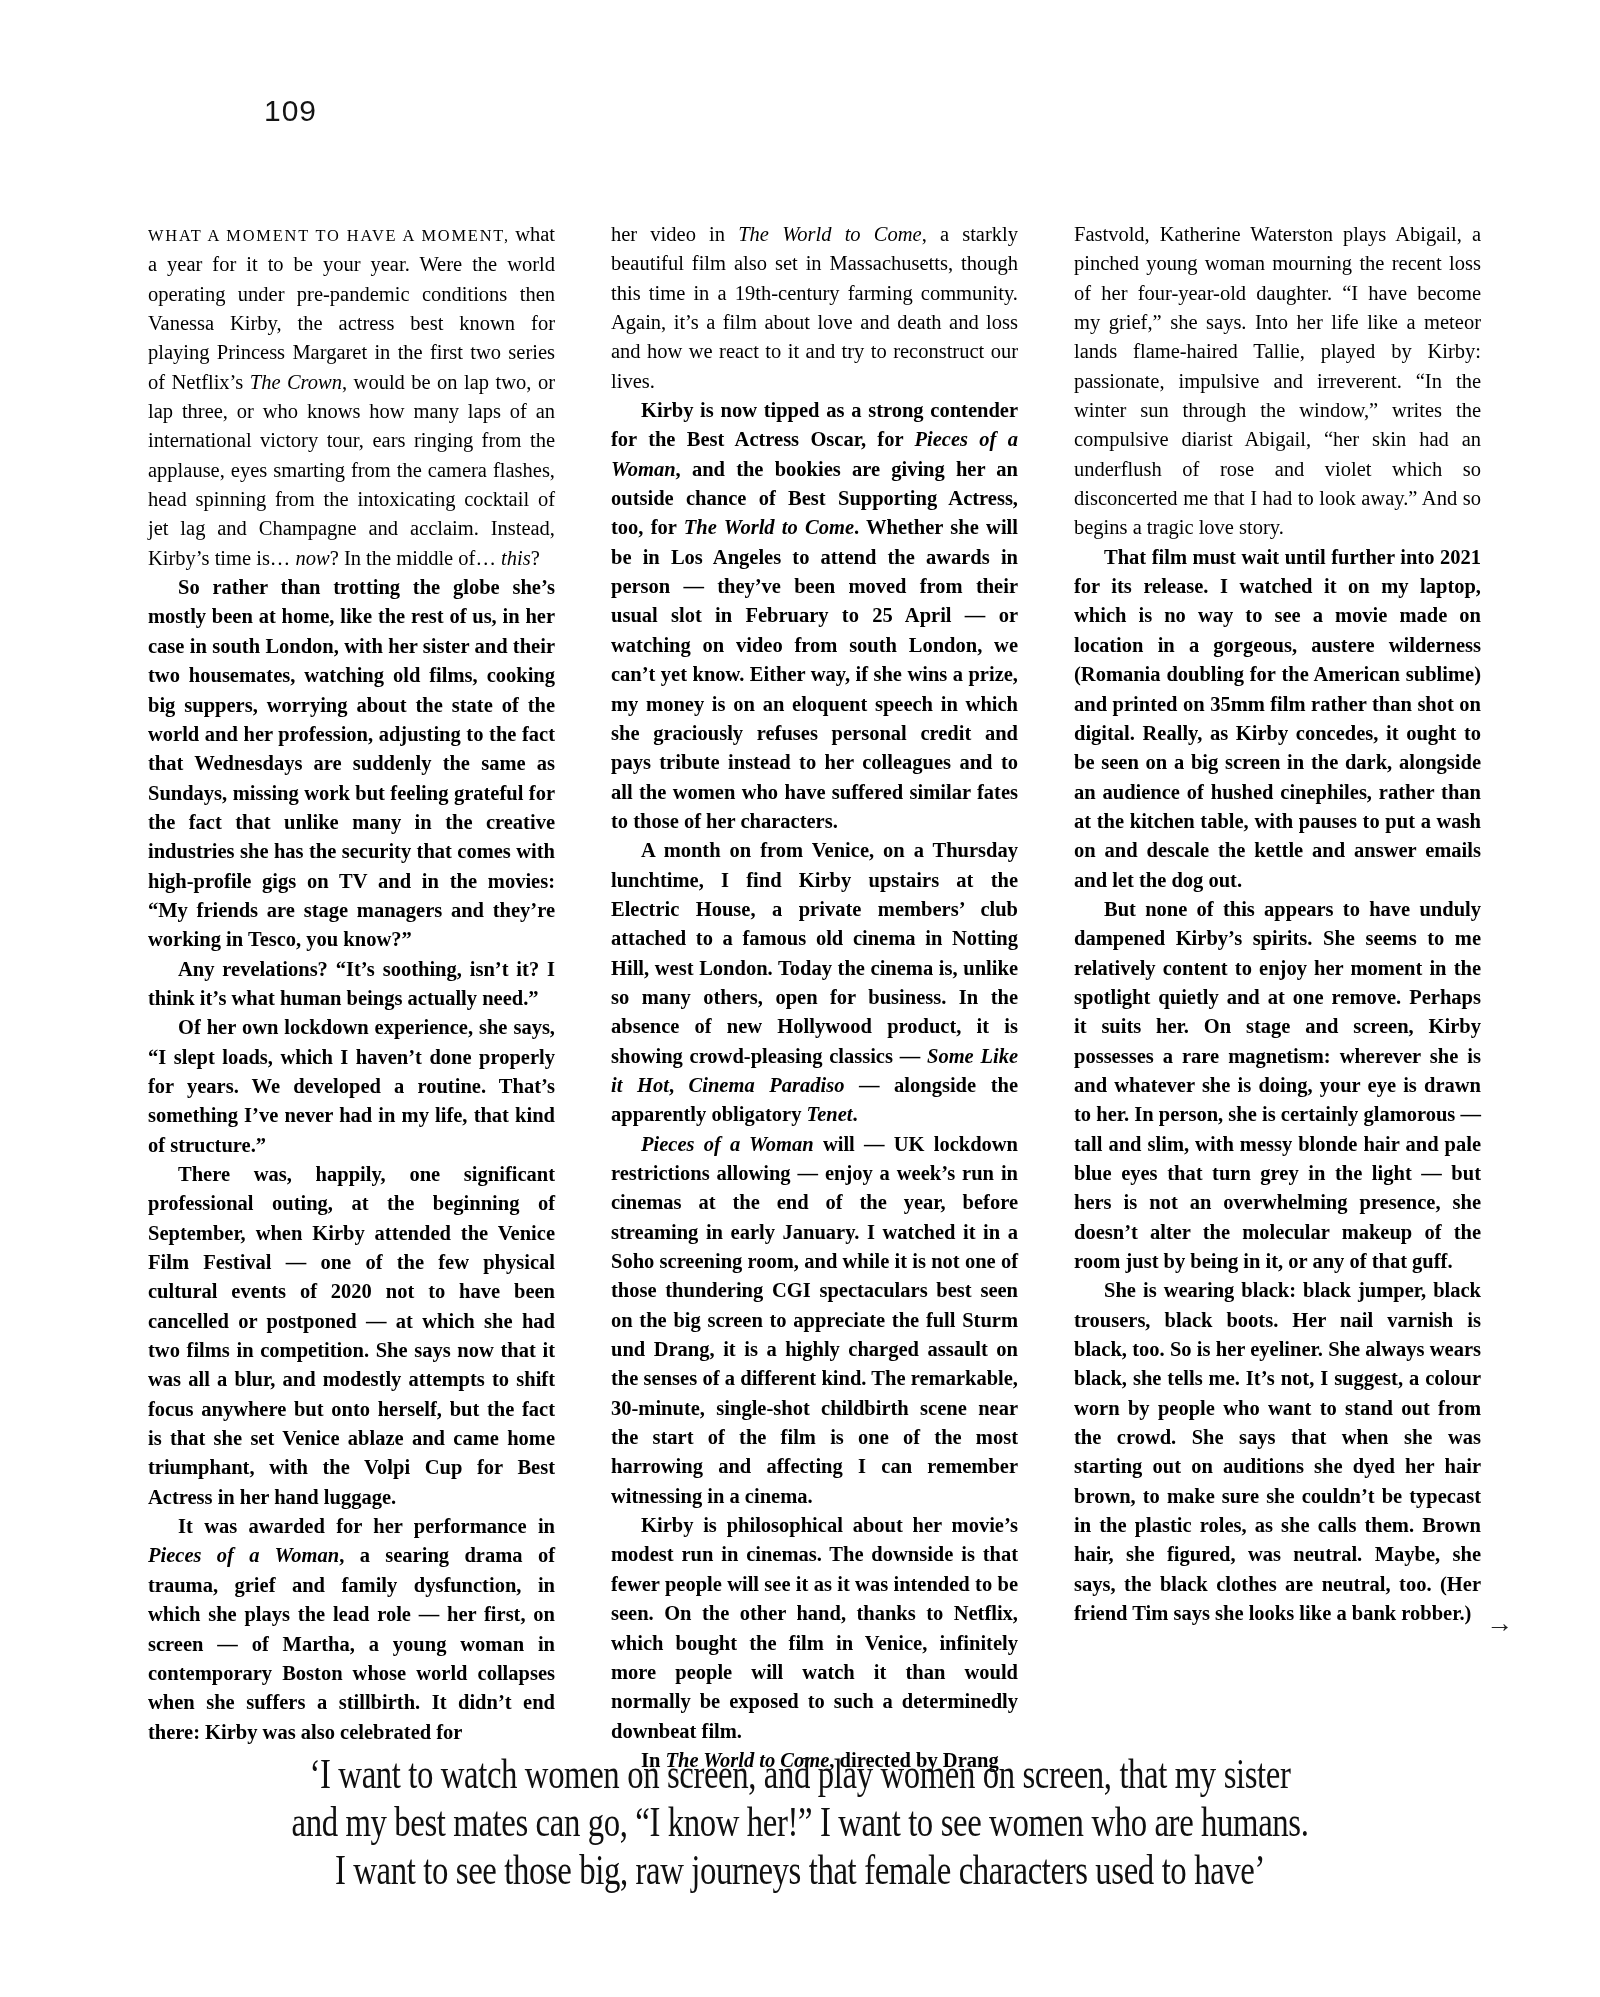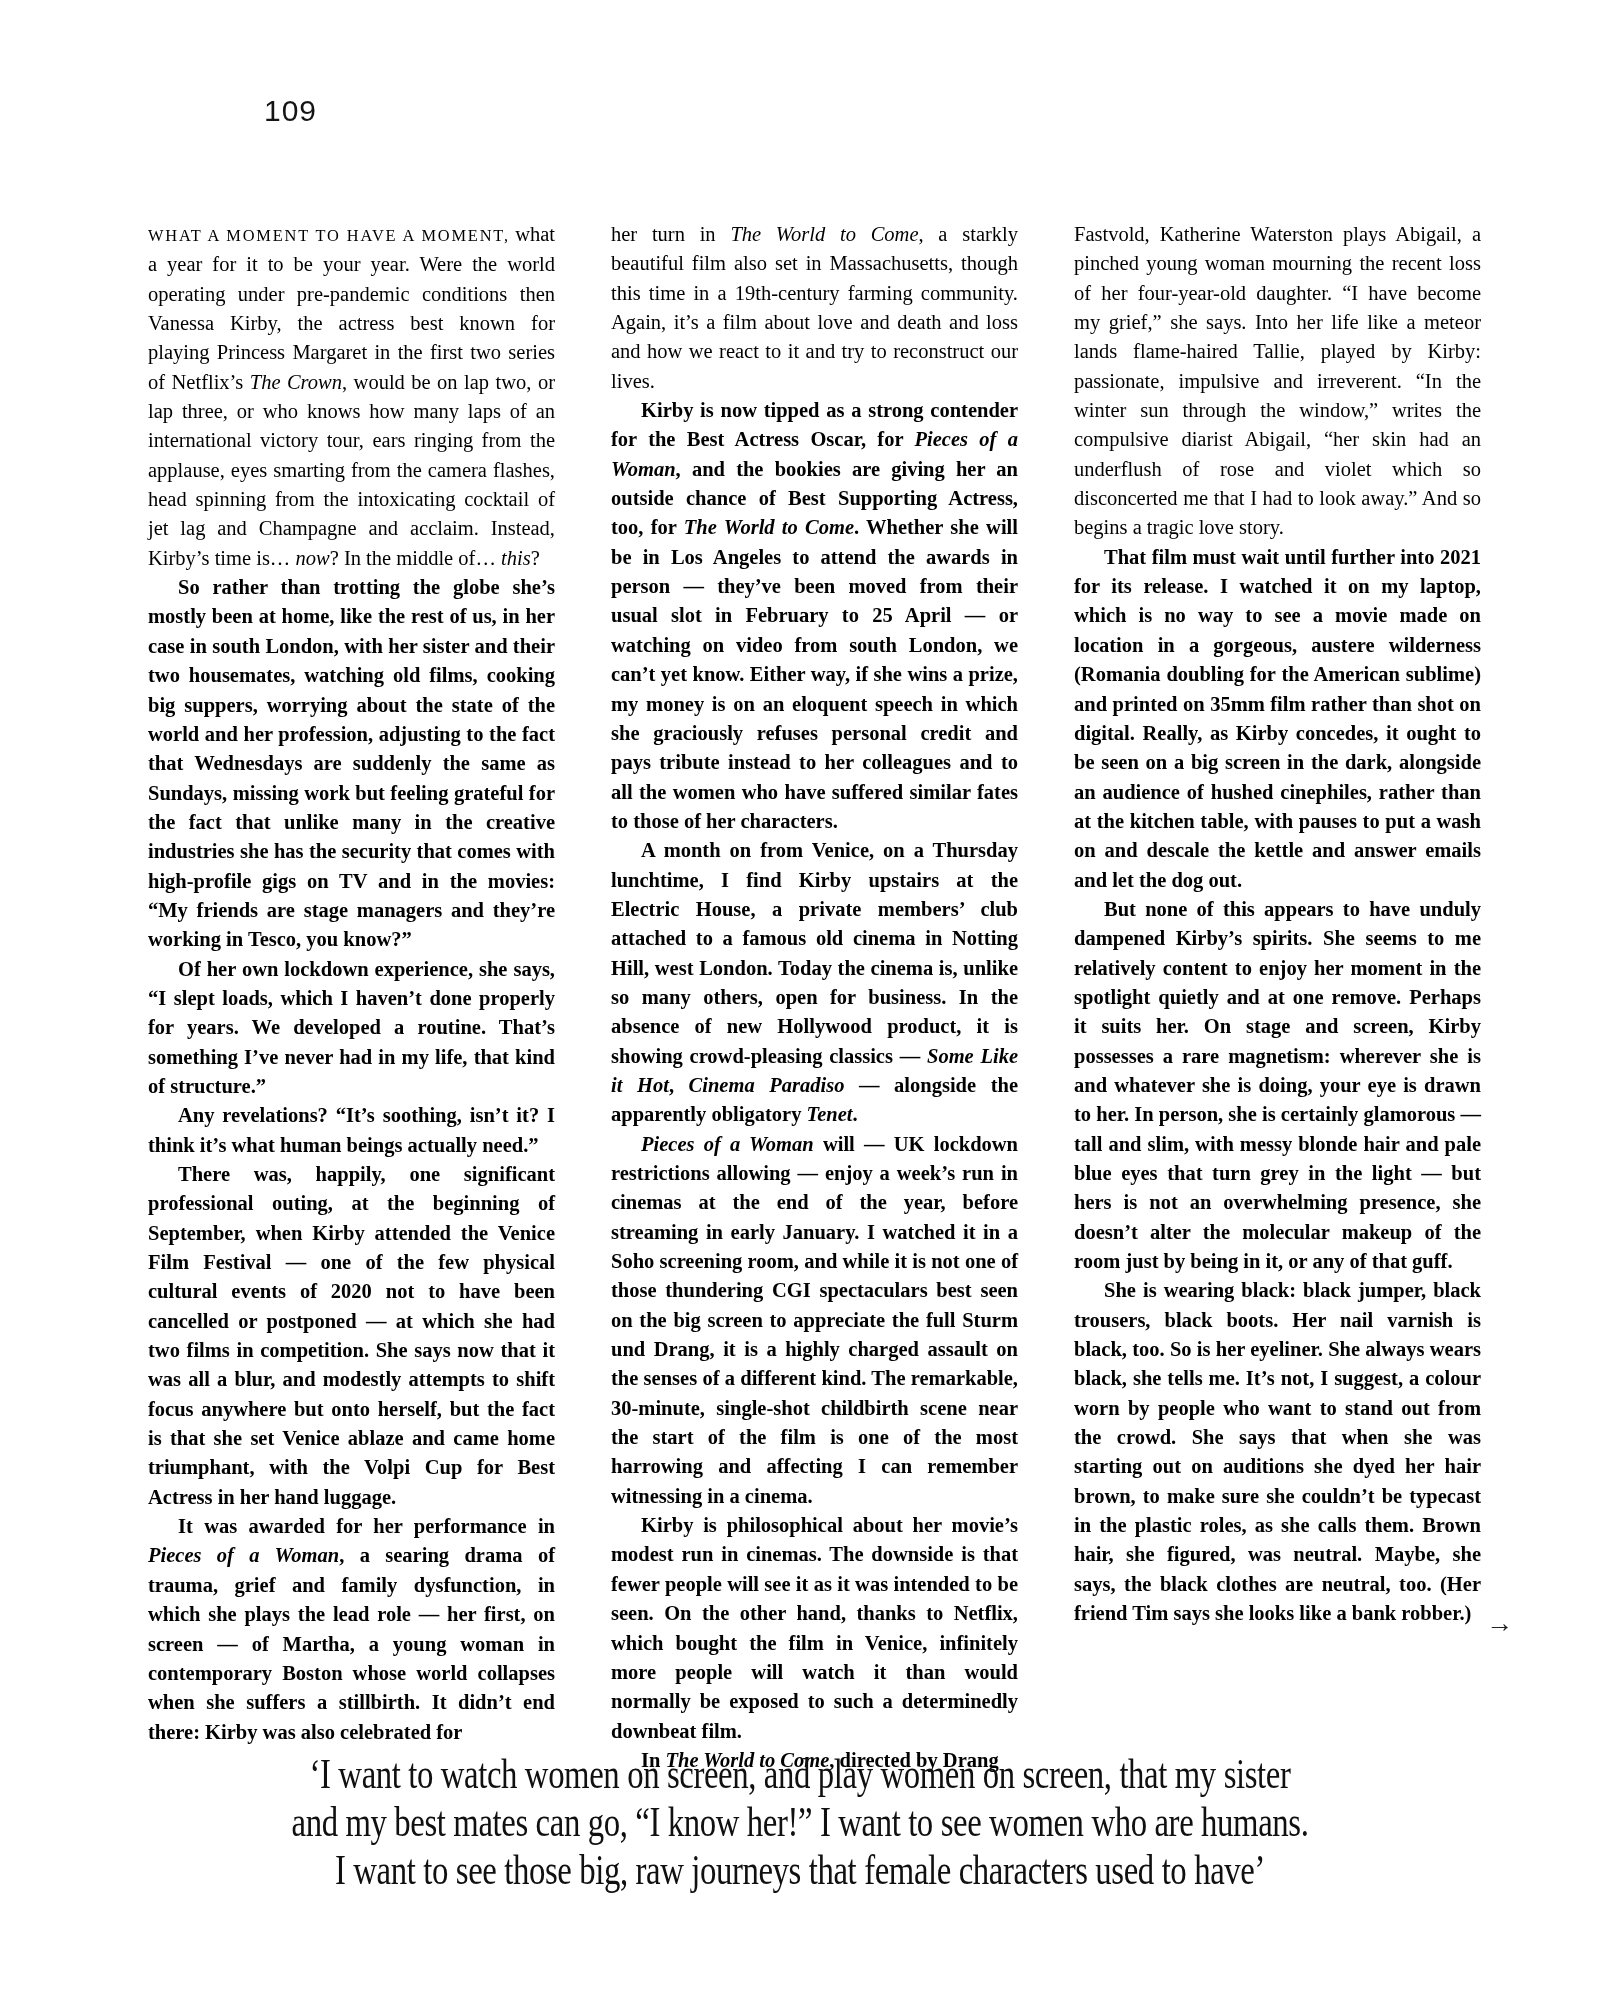--- a/index.html
+++ b/index.html
@@ -68,27 +68,27 @@
 <body>
 
 <div class="page">
 
   <div class="page-number">109</div>
 
   <div class="article-body" id="article-body">
       <div class="col">
         <p><span class="smallcaps">WHAT A MOMENT TO HAVE A MOMENT,</span><span> what a year for it to be your year. Were the world operating under pre-pandemic conditions then Vanessa Kirby, the actress best known for playing Princess Margaret in the first two series of Netflix’s </span><span class="italic">The Crown</span><span>, would be on lap two, or lap three, or who knows how many laps of an international victory tour, ears ringing from the applause, eyes smarting from the camera flashes, head spinning from the intoxicating cocktail of jet lag and Champagne and acclaim. Instead, Kirby’s time is… </span><span class="italic">now</span><span>? In the middle of… </span><span class="italic">this</span><span>?</span></p>
         <p class="indent"><span>So rather than trotting the globe she’s mostly been at home, like the rest of us, in her case in south London, with her sister and their two housemates, watching old films, cooking big suppers, worrying about the state of the world and her profession, adjusting to the fact that Wednesdays are suddenly the same as Sundays, missing work but feeling grateful for the fact that unlike many in the creative industries she has the security that comes with high-profile gigs on TV and in the movies: “My friends are stage managers and they’re working in Tesco, you know?”</span></p>
+        <p class="indent"><span>Any revelations? “It’s soothing, isn’t it? I think it’s what human beings actually need.”</span></p>
         <p class="indent"><span>Of her own lockdown experience, she says, “I slept loads, which I haven’t done properly for years. We developed a routine. That’s something I’ve never had in my life, that kind of structure.”</span></p>
-        <p class="indent"><span>Any revelations? “It’s soothing, isn’t it? I think it’s what human beings actually need.”</span></p>
         <p class="indent"><span>There was, happily, one significant professional outing, at the beginning of September, when Kirby attended the Venice Film Festival — one of the few physical cultural events of 2020 not to have been cancelled or postponed — at which she had two films in competition. She says now that it was all a blur, and modestly attempts to shift focus anywhere but onto herself, but the fact is that she set Venice ablaze and came home triumphant, with the Volpi Cup for Best Actress in her hand luggage.</span></p>
         <p class="indent"><span>It was awarded for her performance in </span><span class="italic">Pieces of a Woman</span><span>, a searing drama of trauma, grief and family dysfunction, in which she plays the lead role — her first, on screen — of Martha, a young woman in contemporary Boston whose world collapses when she suffers a stillbirth. It didn’t end there: Kirby was also celebrated for</span></p>
       </div>
       <div class="col">
-        <p><span>her turn in </span><span class="italic">The World to Come</span><span>, a starkly beautiful film also set in Massachusetts, though this time in a 19th-century farming community. Again, it’s a film about love and death and loss and how we react to it and try to reconstruct our lives.</span></p>
+        <p><span>her video in </span><span class="italic">The World to Come</span><span>, a starkly beautiful film also set in Massachusetts, though this time in a 19th-century farming community. Again, it’s a film about love and death and loss and how we react to it and try to reconstruct our lives.</span></p>
         <p class="indent"><span>Kirby is now tipped as a strong contender for the Best Actress Oscar, for </span><span class="italic">Pieces of a Woman</span><span>, and the bookies are giving her an outside chance of Best Supporting Actress, too, for </span><span class="italic">The World to Come</span><span>. Whether she will be in Los Angeles to attend the awards in person — they’ve been moved from their usual slot in February to 25 April — or watching on video from south London, we can’t yet know. Either way, if she wins a prize, my money is on an eloquent speech in which she graciously refuses personal credit and pays tribute instead to her colleagues and to all the women who have suffered similar fates to those of her characters.</span></p>
         <p class="indent"><span>A month on from Venice, on a Thursday lunchtime, I find Kirby upstairs at the Electric House, a private members’ club attached to a famous old cinema in Notting Hill, west London. Today the cinema is, unlike so many others, open for business. In the absence of new Hollywood product, it is showing crowd-pleasing classics — </span><span class="italic">Some Like it Hot</span><span>, </span><span class="italic">Cinema Paradiso</span><span> — alongside the apparently obligatory </span><span class="italic">Tenet</span><span>.</span></p>
         <p class="indent"><span class="italic">Pieces of a Woman</span><span> will — UK lockdown restrictions allowing — enjoy a week’s run in cinemas at the end of the year, before streaming in early January. I watched it in a Soho screening room, and while it is not one of those thundering CGI spectaculars best seen on the big screen to appreciate the full Sturm und Drang, it is a highly charged assault on the senses of a different kind. The remarkable, 30-minute, single-shot childbirth scene near the start of the film is one of the most harrowing and affecting I can remember witnessing in a cinema.</span></p>
         <p class="indent"><span>Kirby is philosophical about her movie’s modest run in cinemas. The downside is that fewer people will see it as it was intended to be seen. On the other hand, thanks to Netflix, which bought the film in Venice, infinitely more people will watch it than would normally be exposed to such a determinedly downbeat film.</span></p>
         <p class="indent"><span>In </span><span class="italic">The World to Come</span><span>, directed by Drang</span></p>
       </div>
       <div class="col">
         <p><span>Fastvold, Katherine Waterston plays Abigail, a pinched young woman mourning the recent loss of her four-year-old daughter. “I have become my grief,” she says. Into her life like a meteor lands flame-haired Tallie, played by Kirby: passionate, impulsive and irreverent. “In the winter sun through the window,” writes the compulsive diarist Abigail, “her skin had an underflush of rose and violet which so disconcerted me that I had to look away.” And so begins a tragic love story.</span></p>
         <p class="indent"><span>That film must wait until further into 2021 for its release. I watched it on my laptop, which is no way to see a movie made on location in a gorgeous, austere wilderness (Romania doubling for the American sublime) and printed on 35mm film rather than shot on digital. Really, as Kirby concedes, it ought to be seen on a big screen in the dark, alongside an audience of hushed cinephiles, rather than at the kitchen table, with pauses to put a wash on and descale the kettle and answer emails and let the dog out.</span></p>
         <p class="indent"><span>But none of this appears to have unduly dampened Kirby’s spirits. She seems to me relatively content to enjoy her moment in the spotlight quietly and at one remove. Perhaps it suits her. On stage and screen, Kirby possesses a rare magnetism: wherever she is and whatever she is doing, your eye is drawn to her. In person, she is certainly glamorous — tall and slim, with messy blonde hair and pale blue eyes that turn grey in the light — but hers is not an overwhelming presence, she doesn’t alter the molecular makeup of the room just by being in it, or any of that guff.</span></p>

